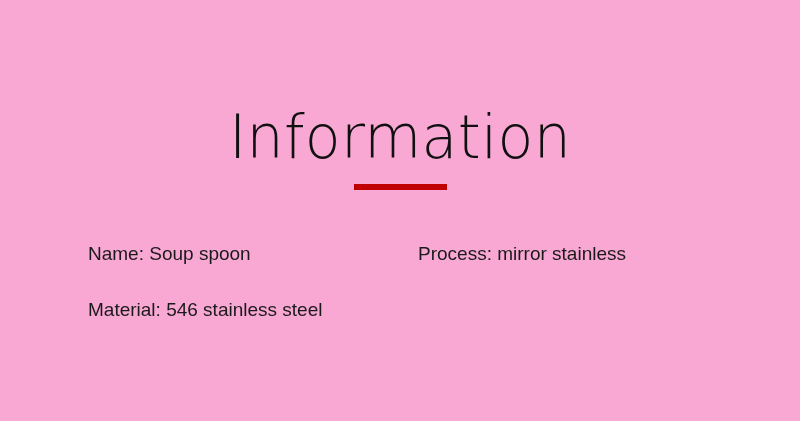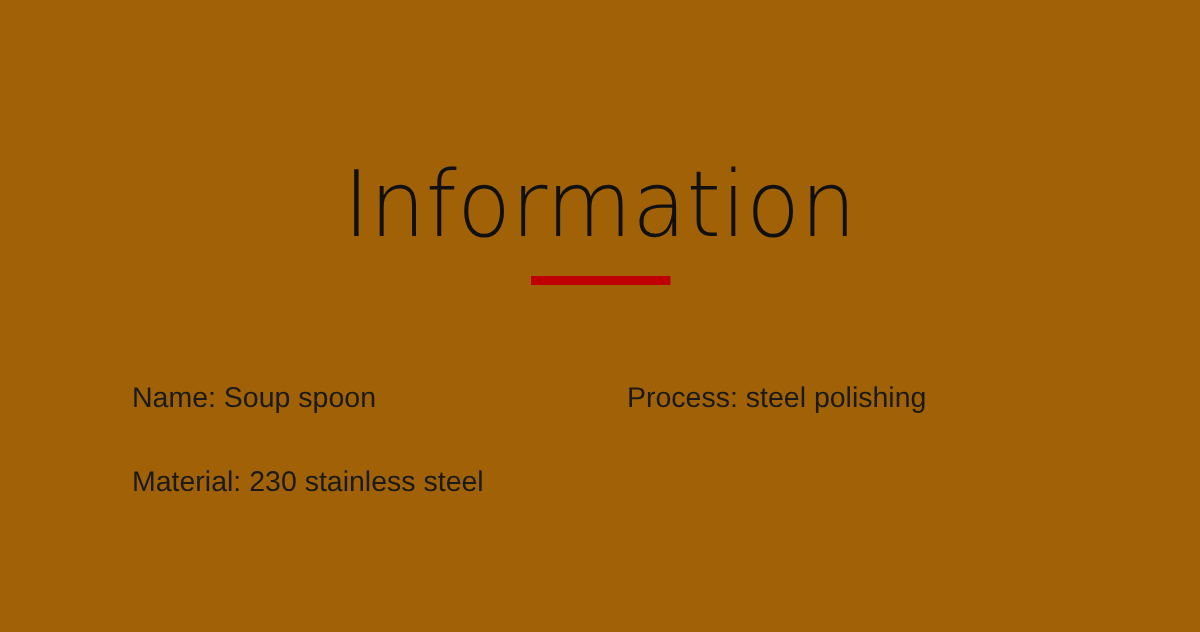--- a/index.html
+++ b/index.html
@@ -13,21 +13,21 @@
     background: #ffffff;
     font-family: "Liberation Sans", sans-serif;
     -webkit-font-smoothing: antialiased;
     overflow: hidden;
   }
 
   .slide {
     position: relative;
     width: 800px;
     height: 421px;
-    background: #a16207;
+    background: #f9a8d4;
     box-sizing: border-box;
   }
 
   
   .title-block {
     position: absolute;
     top: 104px;
     left: 0;
     width: 800px;
     text-align: center;
@@ -64,21 +64,20 @@
   
   .info-grid {
     position: absolute;
     top: 243px;
     left: 88px;
     width: 640px;
     display: grid;
     grid-template-columns: 330px 310px;
     grid-auto-rows: 56px;
     align-items: start;
-    margin-top: 12px;
   }
 
   .info-item {
     font-size: 19px;
     line-height: 22px;
     color: #1a1a1a;
     white-space: nowrap;
     font-weight: 400;
   }
 </style>
@@ -89,17 +88,17 @@
 
   <div class="title-block">
     <h1 class="slide-title">Information</h1>
     <div class="accent-bar-wrap">
       <span class="accent-bar"></span>
     </div>
   </div>
 
   <div class="info-grid">
     <div class="info-item">Name: Soup spoon</div>
-    <div class="info-item">Process: steel polishing</div>
-    <div class="info-item">Material: 230 stainless steel</div>
+    <div class="info-item">Process: mirror stainless</div>
+    <div class="info-item">Material: 546 stainless steel</div>
   </div>
 
 </div>
 
 </body></html>

